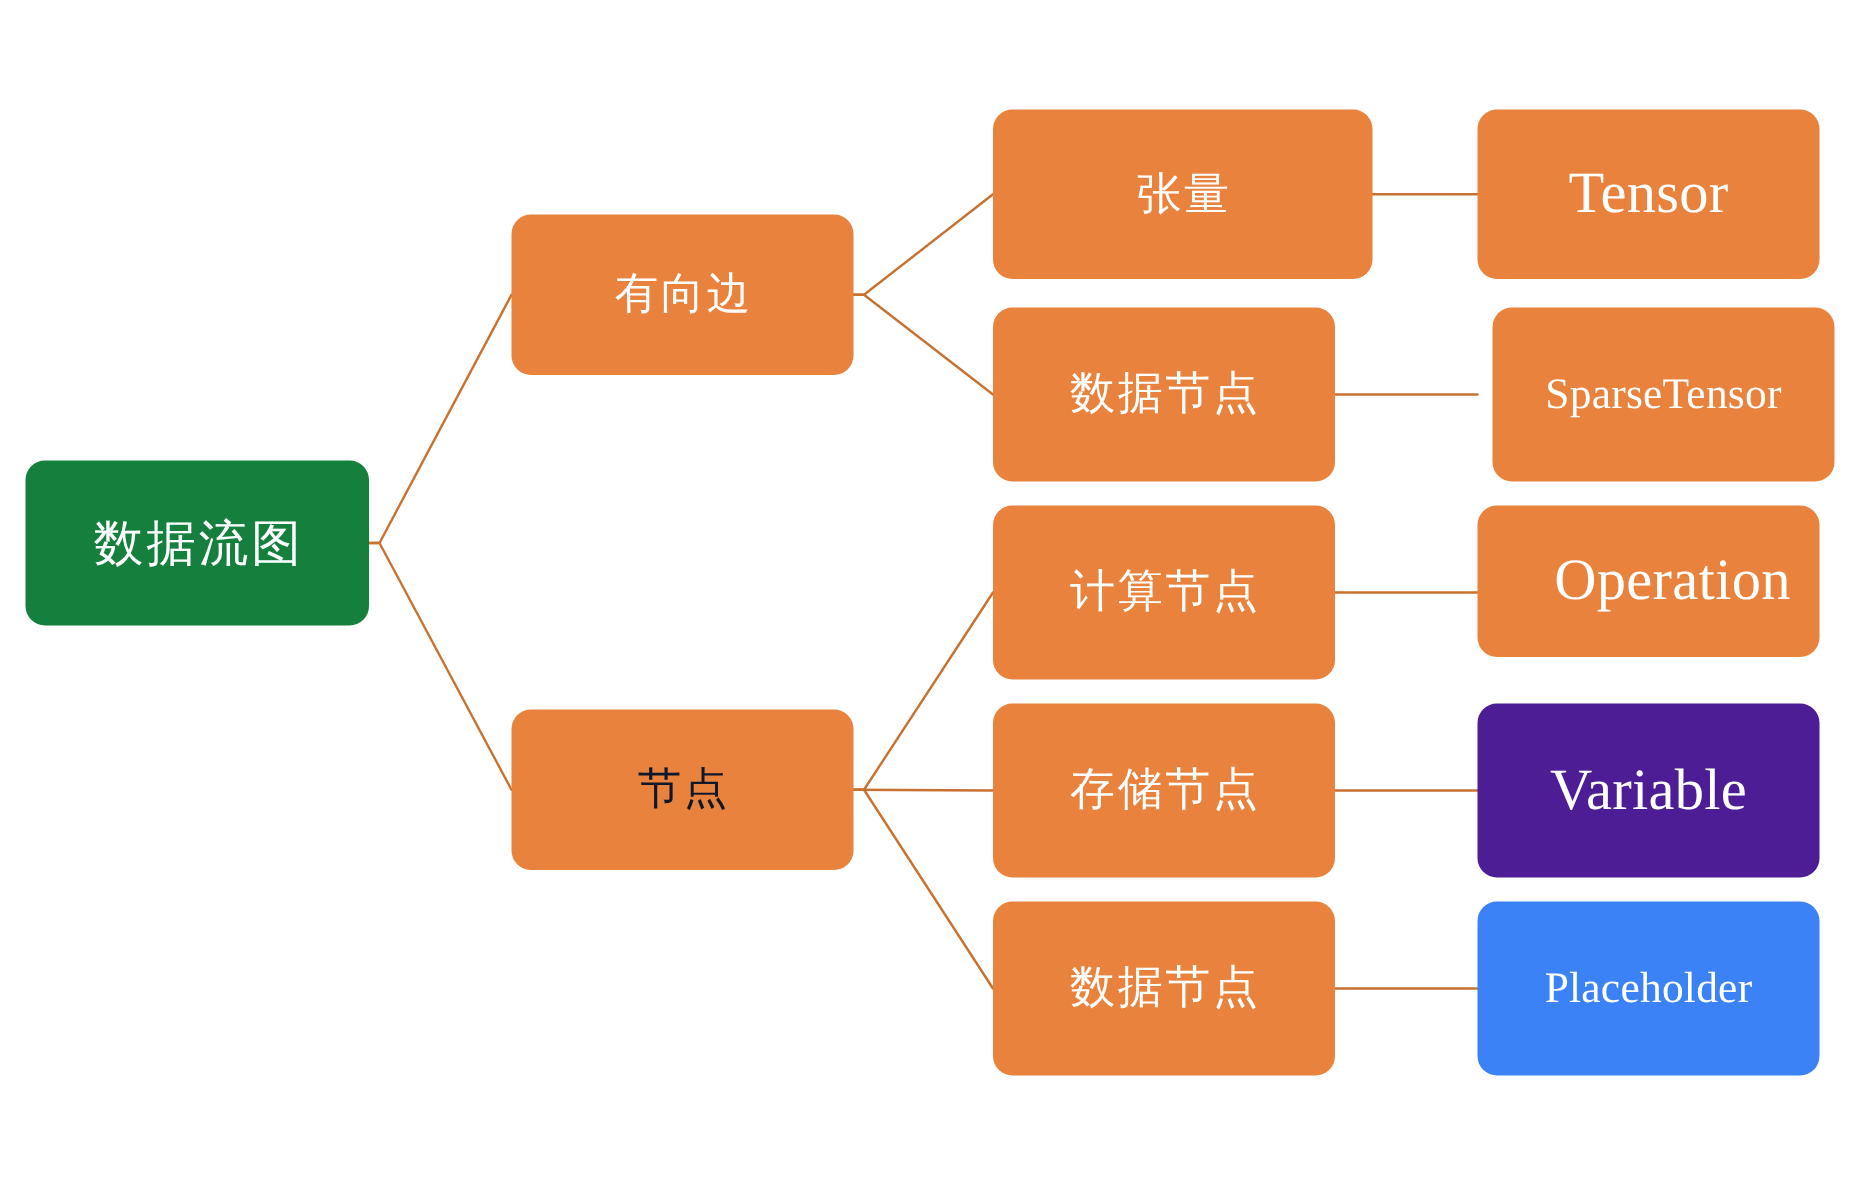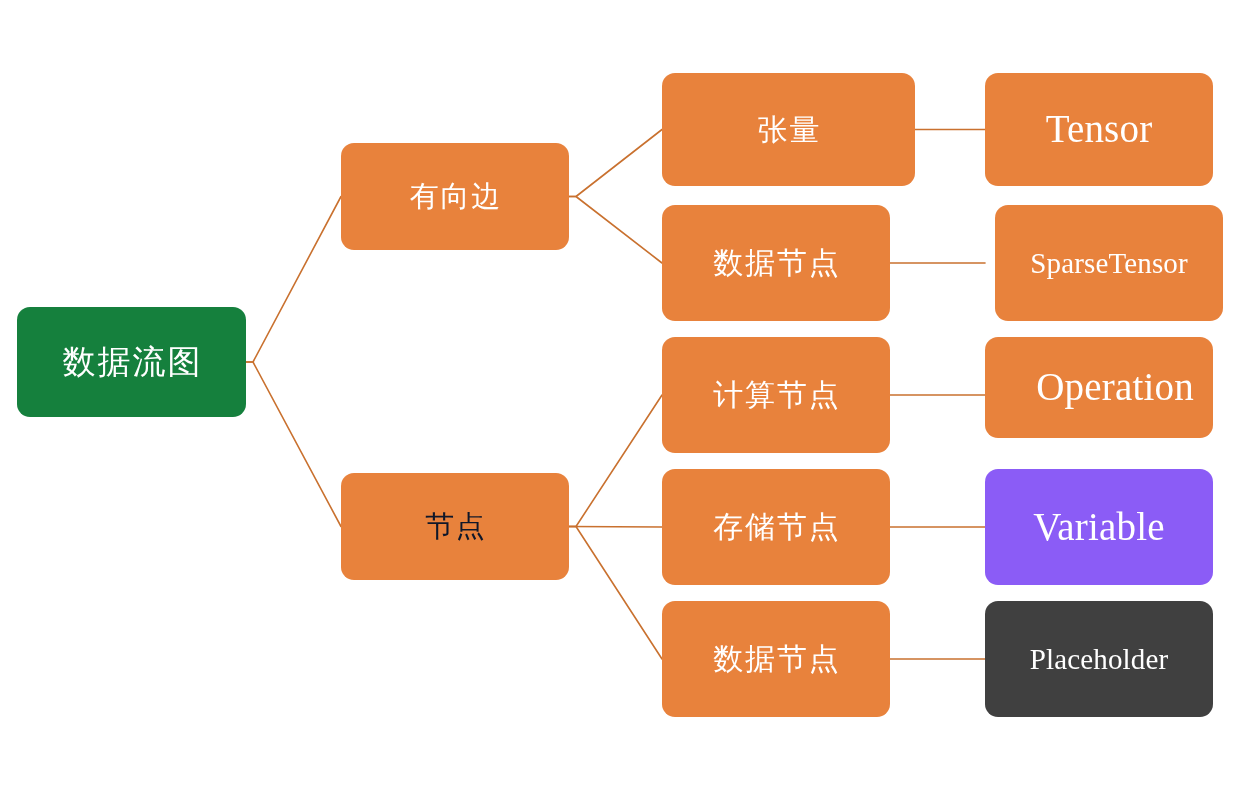--- a/index.html
+++ b/index.html
@@ -106,20 +106,20 @@
       </div>
       <div class="node latin size-l4" style="left: 985px; top: 73px; width: 228px; height: 113px; background: rgb(232, 130, 60); color: rgb(255, 255, 255); border-radius: 13px;">
         <span class="node-label">Tensor</span>
       </div>
       <div class="node latin size-l4-long" style="left: 985px; top: 205px; width: 228px; height: 116px; background: rgb(232, 130, 60); color: rgb(255, 255, 255); border-radius: 13px; margin-left: 10px;">
         <span class="node-label">SparseTensor</span>
       </div>
       <div class="node latin size-l4" style="left: 985px; top: 337px; width: 228px; height: 101px; background: rgb(232, 130, 60); color: rgb(255, 255, 255); border-radius: 13px; padding-left: 32px;">
         <span class="node-label">Operation</span>
       </div>
-      <div class="node latin size-l4" style="left: 985px; top: 469px; width: 228px; height: 116px; background: #8b5cf6; color: rgb(255, 255, 255); border-radius: 13px;">
+      <div class="node latin size-l4" style="left: 985px; top: 469px; width: 228px; height: 116px; background: #4c1d95; color: rgb(255, 255, 255); border-radius: 13px;">
         <span class="node-label">Variable</span>
       </div>
-      <div class="node latin size-l4-long" style="left: 985px; top: 601px; width: 228px; height: 116px; background: #404040; color: rgb(255, 255, 255); border-radius: 13px;">
+      <div class="node latin size-l4-long" style="left: 985px; top: 601px; width: 228px; height: 116px; background: #3b82f6; color: rgb(255, 255, 255); border-radius: 13px;">
         <span class="node-label">Placeholder</span>
       </div>
     </div>
 </div>
 
 </body></html>

